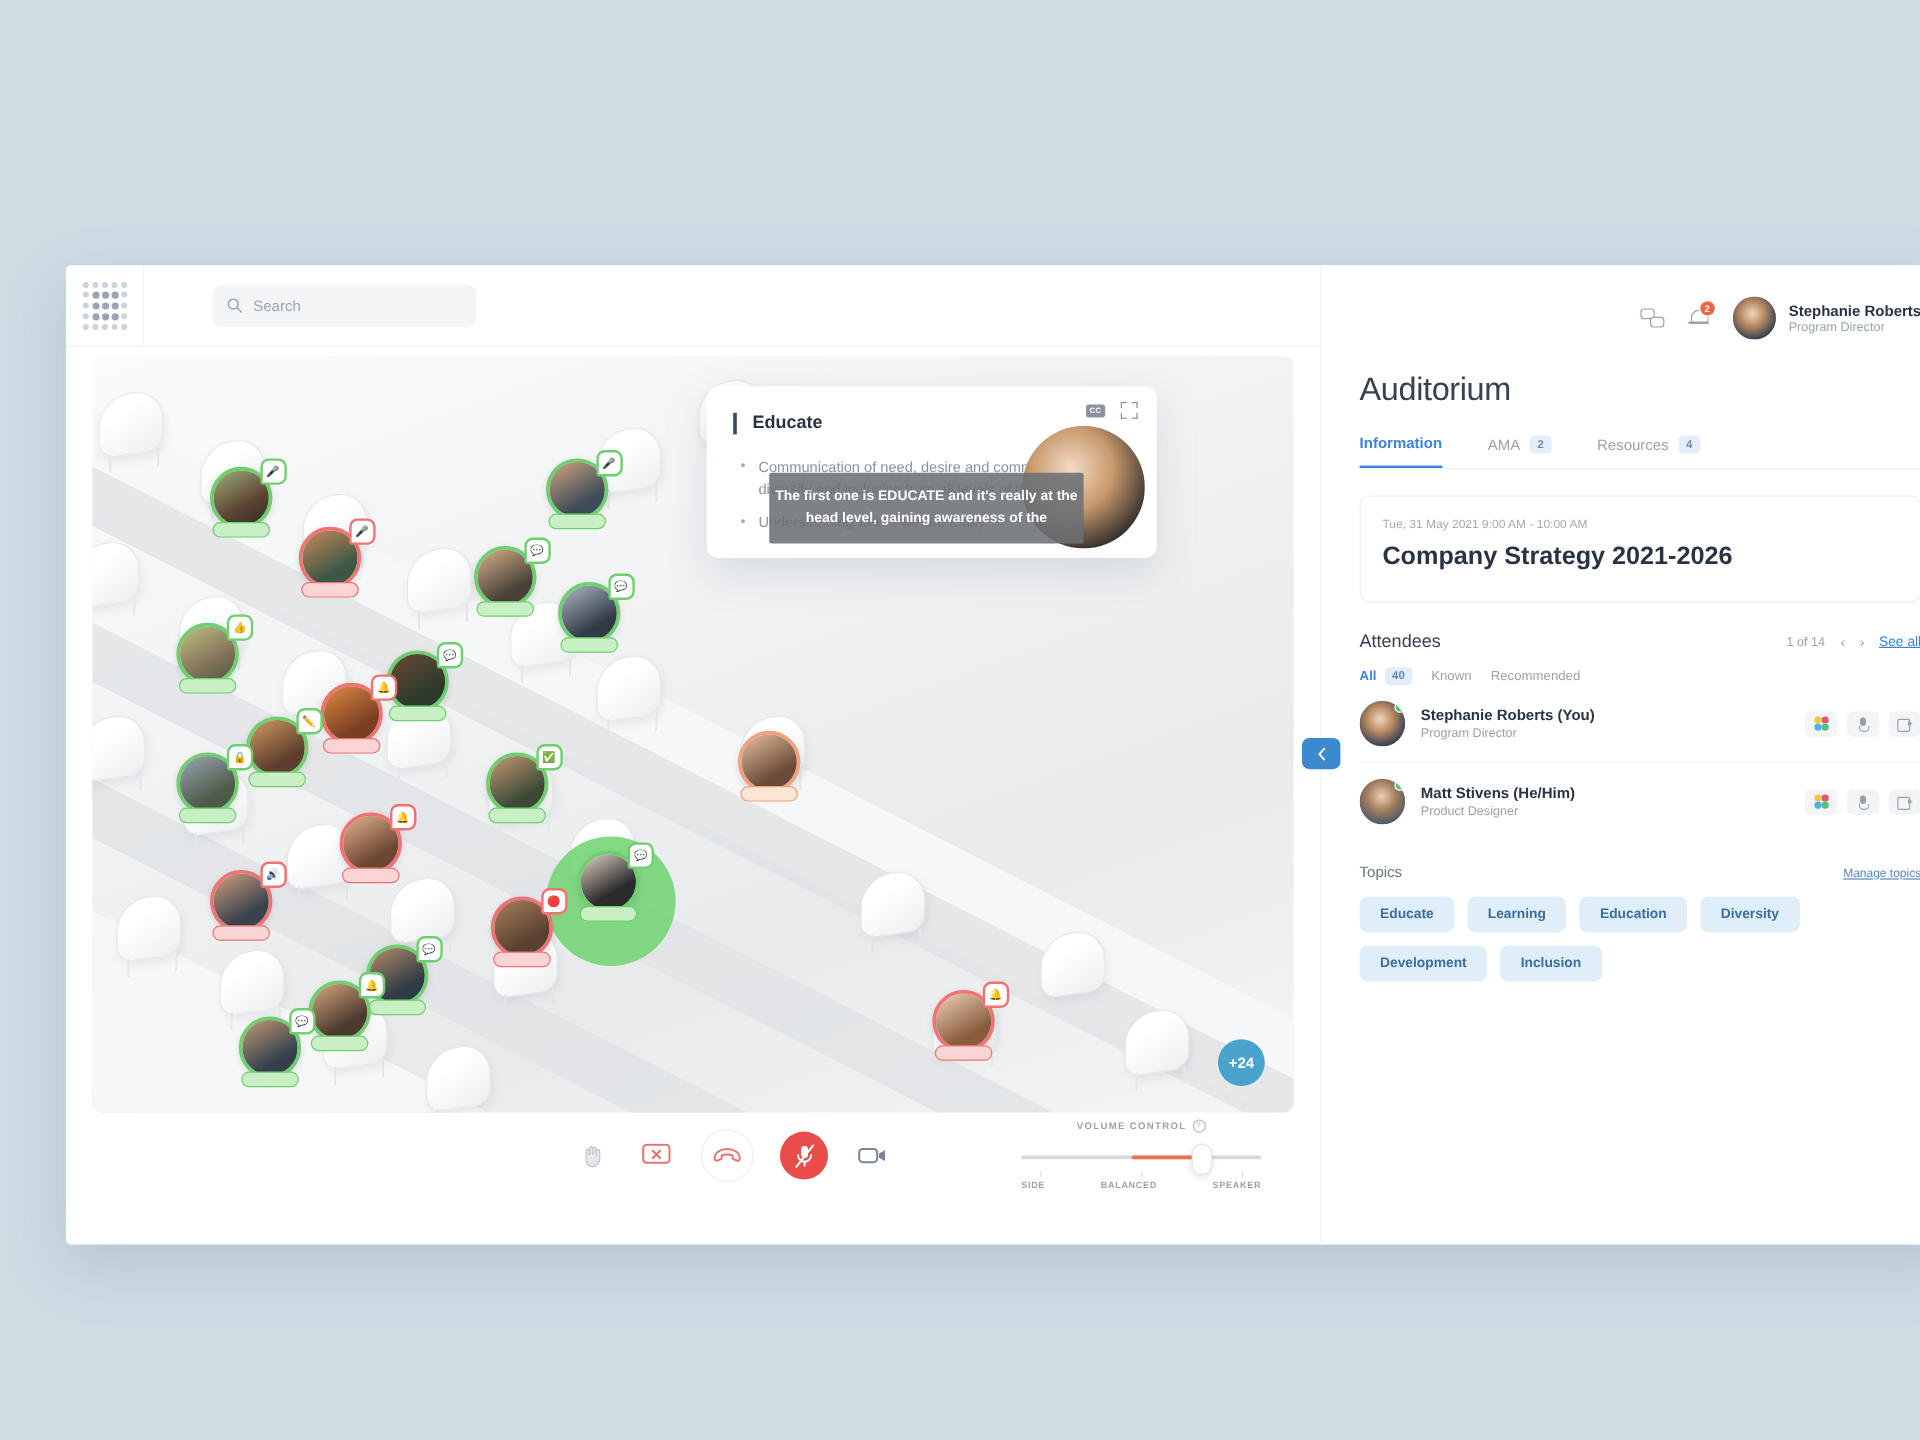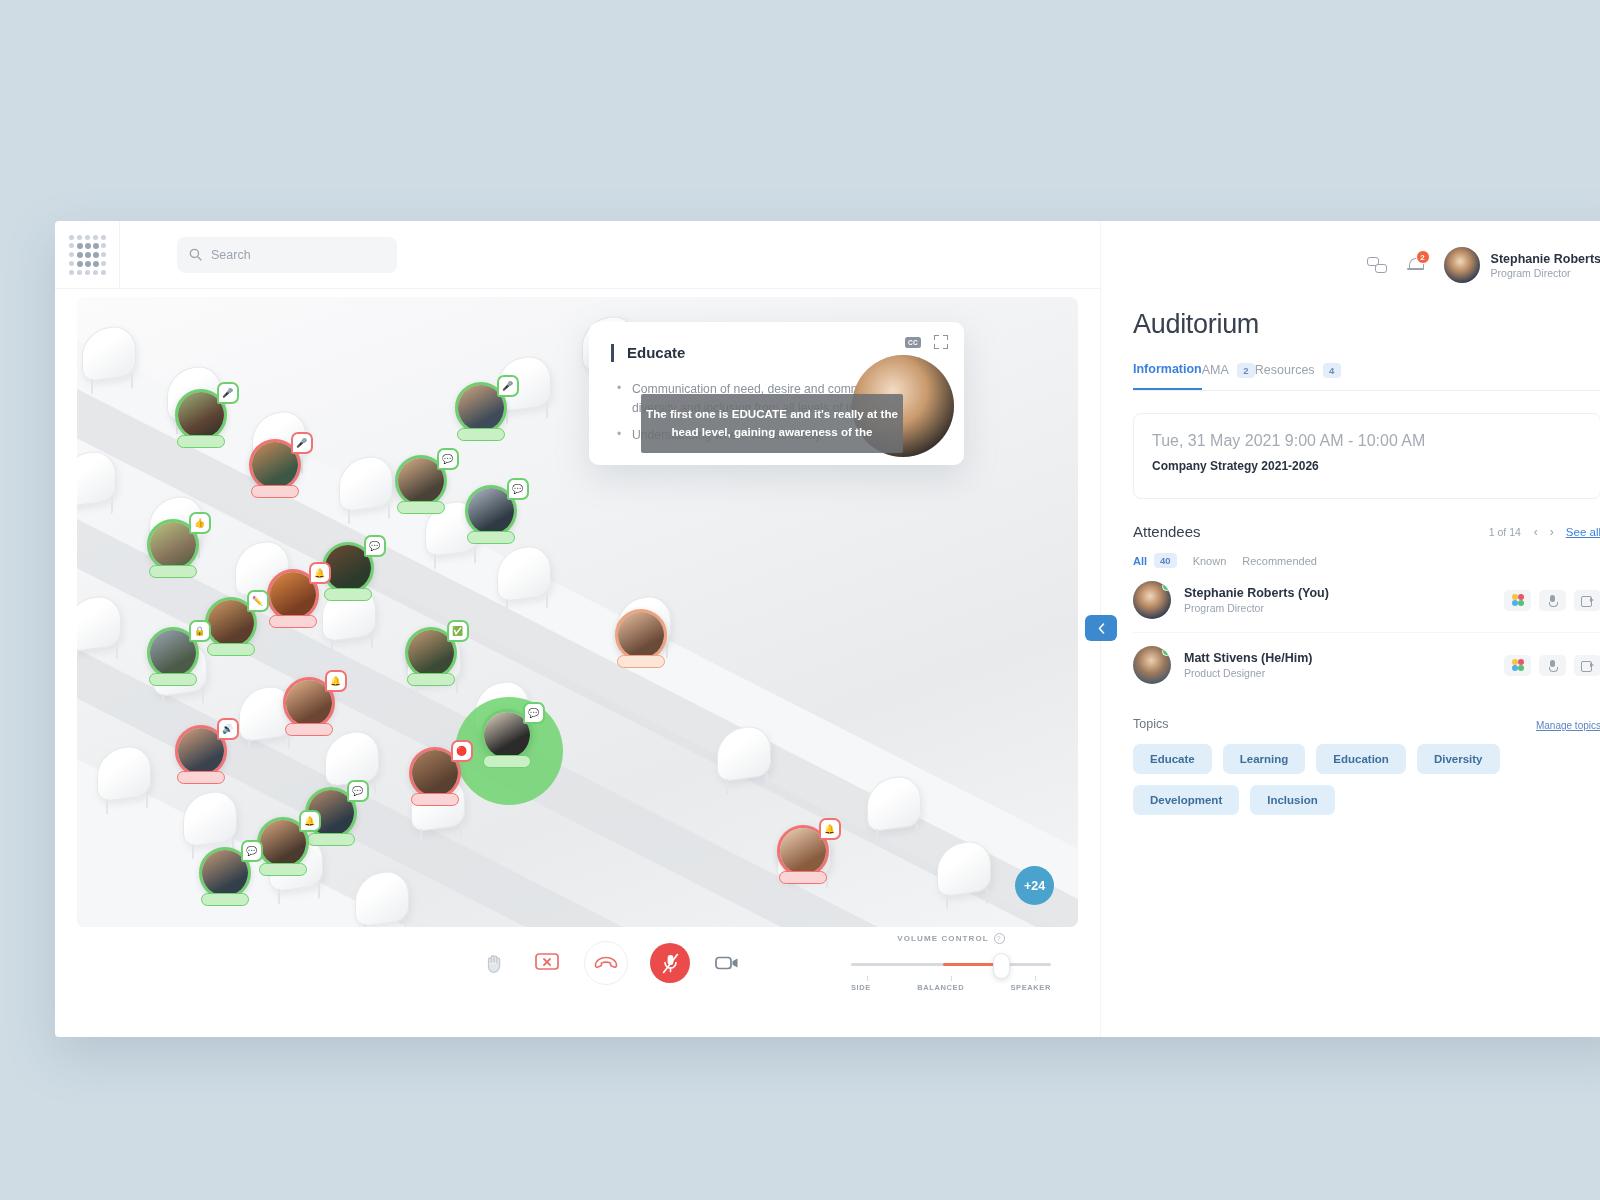--- a/index.html
+++ b/index.html
@@ -209,33 +209,33 @@
     background:#f2643f; color:#fff; border-radius:7px; font-size:8px; font-weight:bold;
     display:flex; align-items:center; justify-content:center; border:1.5px solid #fff;
   }
   .me { display:flex; align-items:center; gap:11px; }
   .me .av { width:36px; height:36px; border-radius:50%; overflow:hidden; background:#3b4a63; }
   .me .nm { font-size:12.5px; font-weight:bold; color:#2a3342; line-height:1.35; }
   .me .rl { font-size:10.5px; color:#9aa3ad; }
 
   .page-title { font-size:27px; color:#37414f; font-weight:normal; margin: 22px 0 22px 0; letter-spacing:-.3px; }
 
-  .tabs { display:flex; border-bottom:1px solid #eef1f4; }
+  .tabs { display:flex; gap:38px; border-bottom:1px solid #eef1f4;align-items:flex-end; }
   .tab { padding-bottom:12px; font-size:12.5px; color:#9aa3ad; display:flex; align-items:center; gap:8px; cursor:pointer; }
   .tab.active { color:#3b82dd; font-weight:bold; border-bottom:2.5px solid #3b82dd; }
   .tab .cnt {
     background:#e4edfa; color:#6d8ab5; font-size:9.5px; font-weight:bold;
     border-radius:4px; padding:2px 6px; min-width:18px; text-align:center;
   }
 
   .session-card {
     margin-top:22px; border:1px solid #eceff3; border-radius:8px; padding:18px 18px 16px 18px;
   }
-  .sess-time { font-size:16px; color:#a3abb4; margin-bottom:9px; }
-  .sess-title { font-size:12px; font-weight:bold; color:#2a3342; margin-bottom:9px; }
+  .sess-time { font-size:10px; color:#a3abb4; margin-bottom:9px; }
+  .sess-title { font-size:21px; font-weight:bold; color:#2a3342; margin-bottom:9px; }
   .sess-desc { font-size:11.5px; color:#9aa3ad; line-height:1.6; margin-bottom:14px; }
   .organizer { display:flex; align-items:center; gap:11px; }
   .org-av { width:34px; height:34px; border-radius:50%; overflow:hidden; position:relative; background:#6d5b4c; }
   .org-dot { position:absolute; right:0; top:1px; width:9px; height:9px; border-radius:50%; background:#49c96b; border:1.5px solid #fff; }
   .org-nm { font-size:12px; font-weight:bold; color:#2a3342; }
   .org-rl { font-size:10px; color:#9aa3ad; }
 
   .att-head { display:flex; align-items:center; margin-top:24px; }
   .att-title { font-size:15px; color:#37414f; flex:1; }
   .att-count { font-size:10.5px; color:#9aa3ad; margin-right:13px; }

